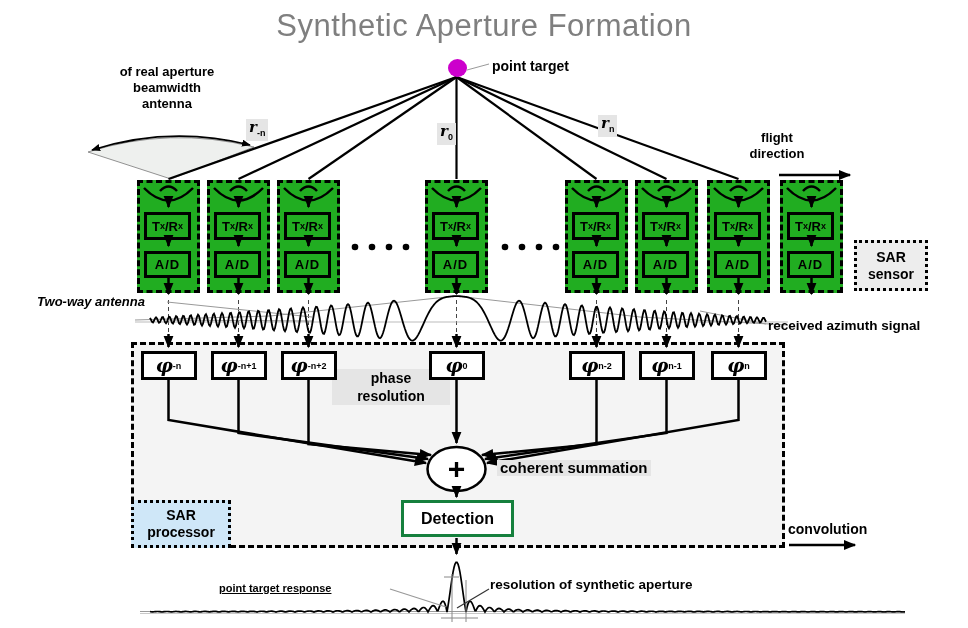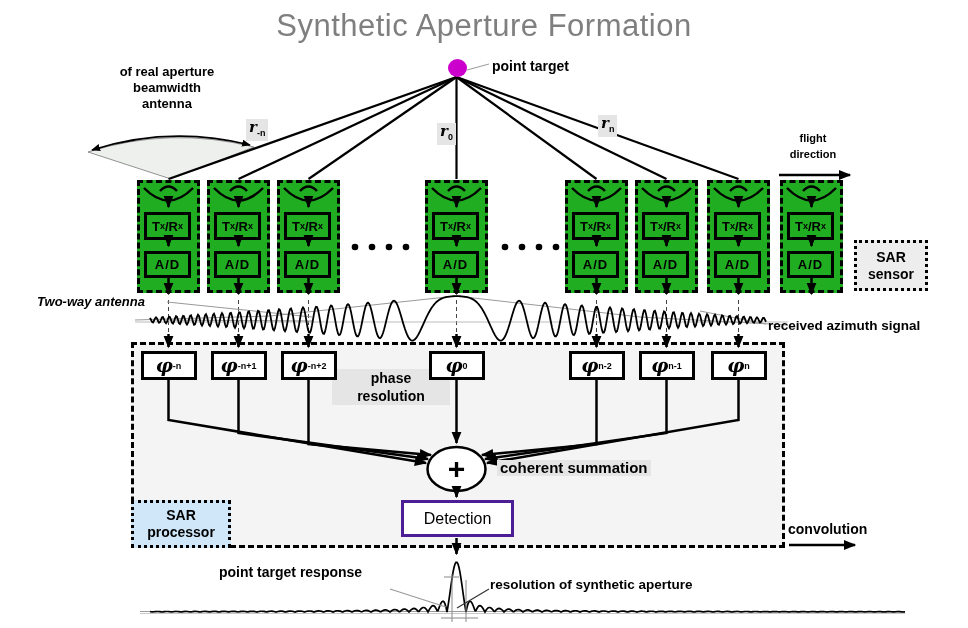--- a/index.html
+++ b/index.html
@@ -29,22 +29,22 @@
   
   #processor-box{position:absolute;left:131px;top:342px;width:654px;height:206px;box-sizing:border-box;
                  background:var(--proc-fill);border:3px dashed #000;}
   #sensor-box{position:absolute;left:854px;top:240px;width:74px;height:51px;box-sizing:border-box;
               background:var(--sensor-fill);border:3px dotted #000;display:flex;flex-direction:column;
               align-items:center;justify-content:center;font-size:14px;font-weight:bold;line-height:17px;}
   #proclabel-box{position:absolute;left:131px;top:500px;width:100px;height:48px;box-sizing:border-box;
               background:var(--proclabel-fill);border:3px dotted #000;display:flex;flex-direction:column;
               align-items:center;justify-content:center;font-size:14px;font-weight:bold;line-height:17px;}
   #detection-box{position:absolute;left:401px;top:500px;width:113px;height:37px;box-sizing:border-box;
-              background:#fff;border:3px solid #4c1d95;display:flex;align-items:center;justify-content:center;
-              font-size:16px;font-weight:normal;}
+              background:#fff;border:3px solid #15803d;display:flex;align-items:center;justify-content:center;
+              font-size:16px;font-weight:bold;}
   #plus-sign{position:absolute;left:436px;top:452px;width:41px;height:34px;display:flex;align-items:center;
               justify-content:center;font-size:30px;font-weight:bold;}
   #pt-dot{position:absolute;left:448px;top:59px;width:19px;height:18px;border-radius:50%;
           background:var(--target-magenta);}
   .r-lbl{font-family:"DejaVu Serif",serif;font-style:italic;font-weight:bold;font-size:15px;}
 </style>
 </head>
 <body>
 
 <div id="stage">
@@ -328,21 +328,21 @@
     <div class="lbl wbg r-lbl" style="left:246px;top:119px;">
       <span>r</span><sub>-n</sub>
     </div>
     <div class="lbl wbg r-lbl" style="left:437px;top:123px;">
       <span>r</span><sub>0</sub>
     </div>
     <div class="lbl wbg r-lbl" style="left:598px;top:115px;">
       <span>r</span><sub>n</sub>
     </div>
 
-    <div class="lbl center" style="left:761px;top:130px;width:104px;font-size:11px;">
+    <div class="lbl center" style="left:725px;top:130px;width:104px;font-size:13px;">
       <div>flight</div>
       <div>direction</div>
     </div>
 
     <div id="sensor-box">
       <div>SAR</div>
       <div>sensor</div>
     </div>
 
     <div class="lbl center" style="left:12px;top:294px;width:158px;font-style:italic;">
@@ -363,21 +363,21 @@
       <span>Detection</span>
     </div>
 
     <div id="proclabel-box">
       <div>SAR</div>
       <div>processor</div>
     </div>
 
     <div class="lbl" style="left:788px;top:521px;font-size:14px;">convolution</div>
 
-    <div class="lbl" style="left:219px;top:564px;font-size:14px;">point target response</div>
+    <div class="lbl" style="left:219px;top:580px;font-size:11px;text-decoration:underline;">point target response</div>
     <div class="lbl" style="left:490px;top:577px;font-size:13.5px;">resolution of synthetic aperture</div>
 
   <div class="phi-box" style="left: 140.5px;">
     <span class="phi-sym">φ</span>
         <sub>-n</sub>
   </div>
 
   <div class="phi-box" style="left: 210.5px;">
     <span class="phi-sym">φ</span>
         <sub>-n+1</sub>

